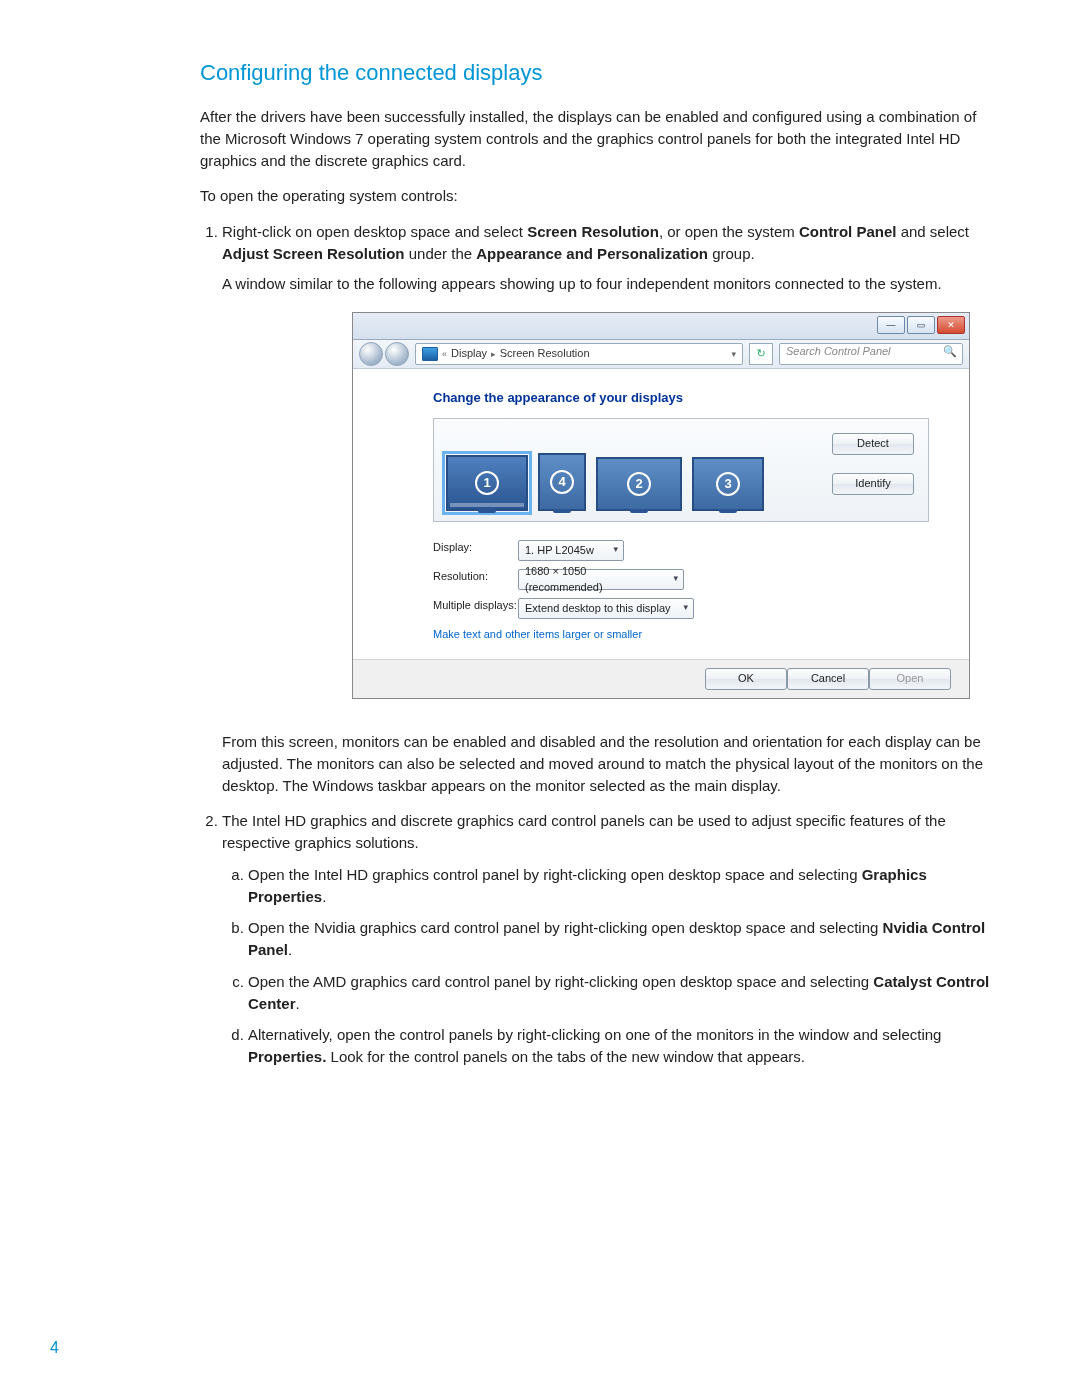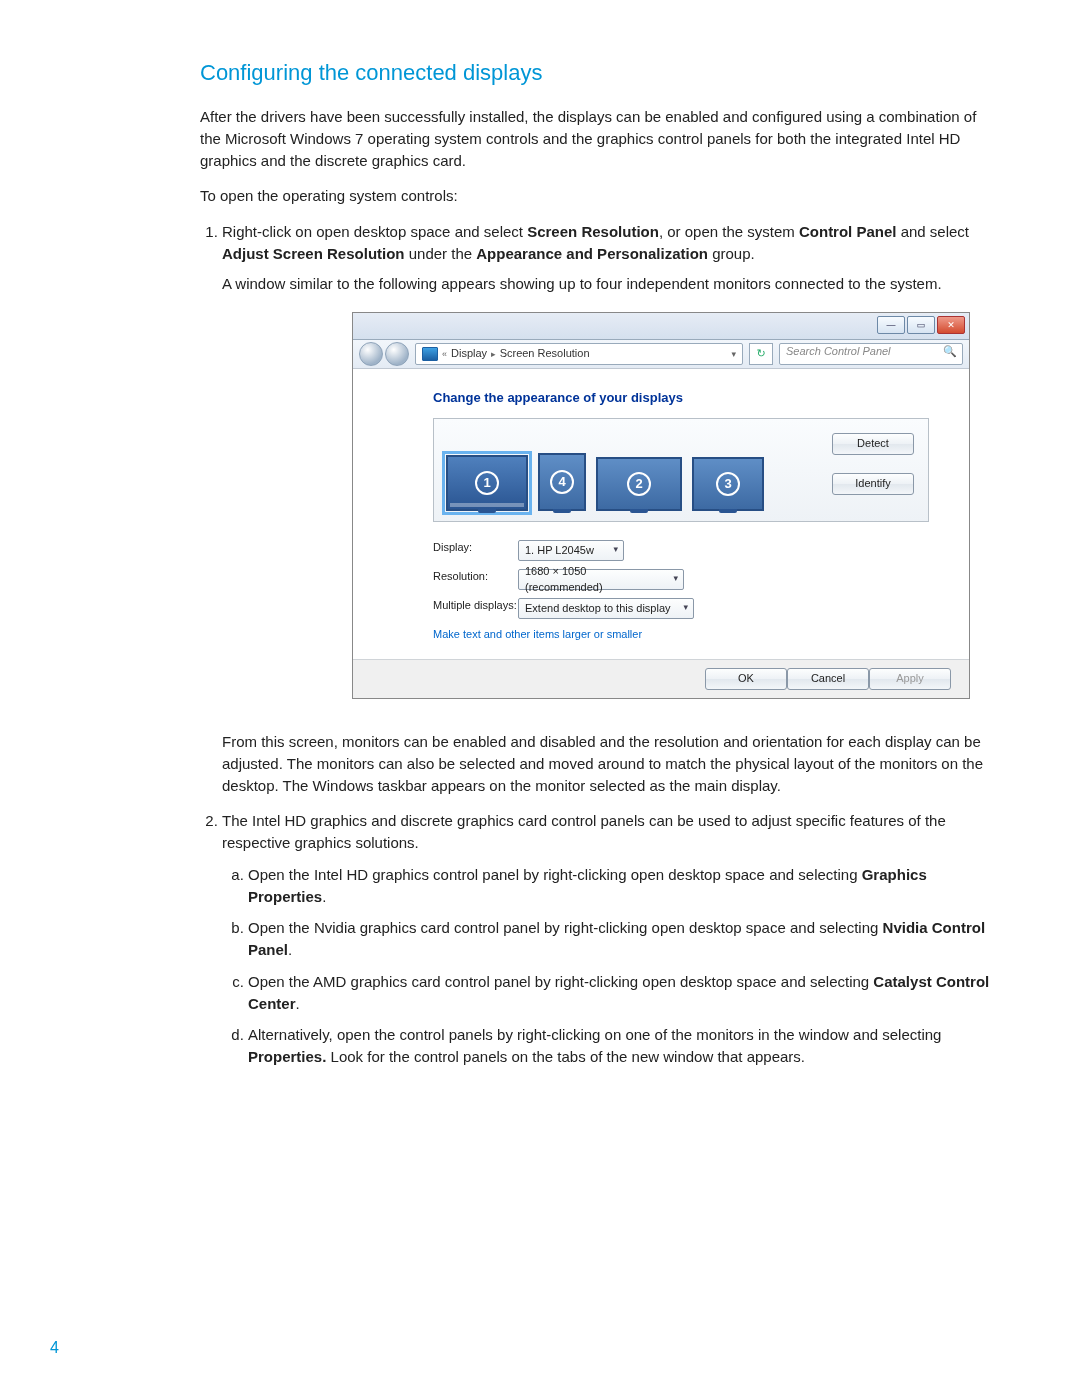--- a/index.html
+++ b/index.html
@@ -347,21 +347,21 @@
           </div>
 
           <div class="help-links">
             <a class="link">Make text and other items larger or smaller</a>
           </div>
         </div>
 
         <div class="dialog-footer">
           <div class="w7-btn">OK</div>
           <div class="w7-btn">Cancel</div>
-          <div class="w7-btn disabled">Apply</div>
+          <div class="w7-btn disabled">Open</div>
         </div>
       </div>
 
       <p>From this screen, monitors can be enabled and disabled and the resolution and orientation for each display can be adjusted. The monitors can also be selected and moved around to match the physical layout of the monitors on the desktop. The Windows taskbar appears on the monitor selected as the main display.</p>
     </li>
 
     <li>
       <span>The Intel HD graphics and discrete graphics card control panels can be used to adjust specific features of the respective graphics solutions.</span>
       <ol class="sub-list">
         <li>

